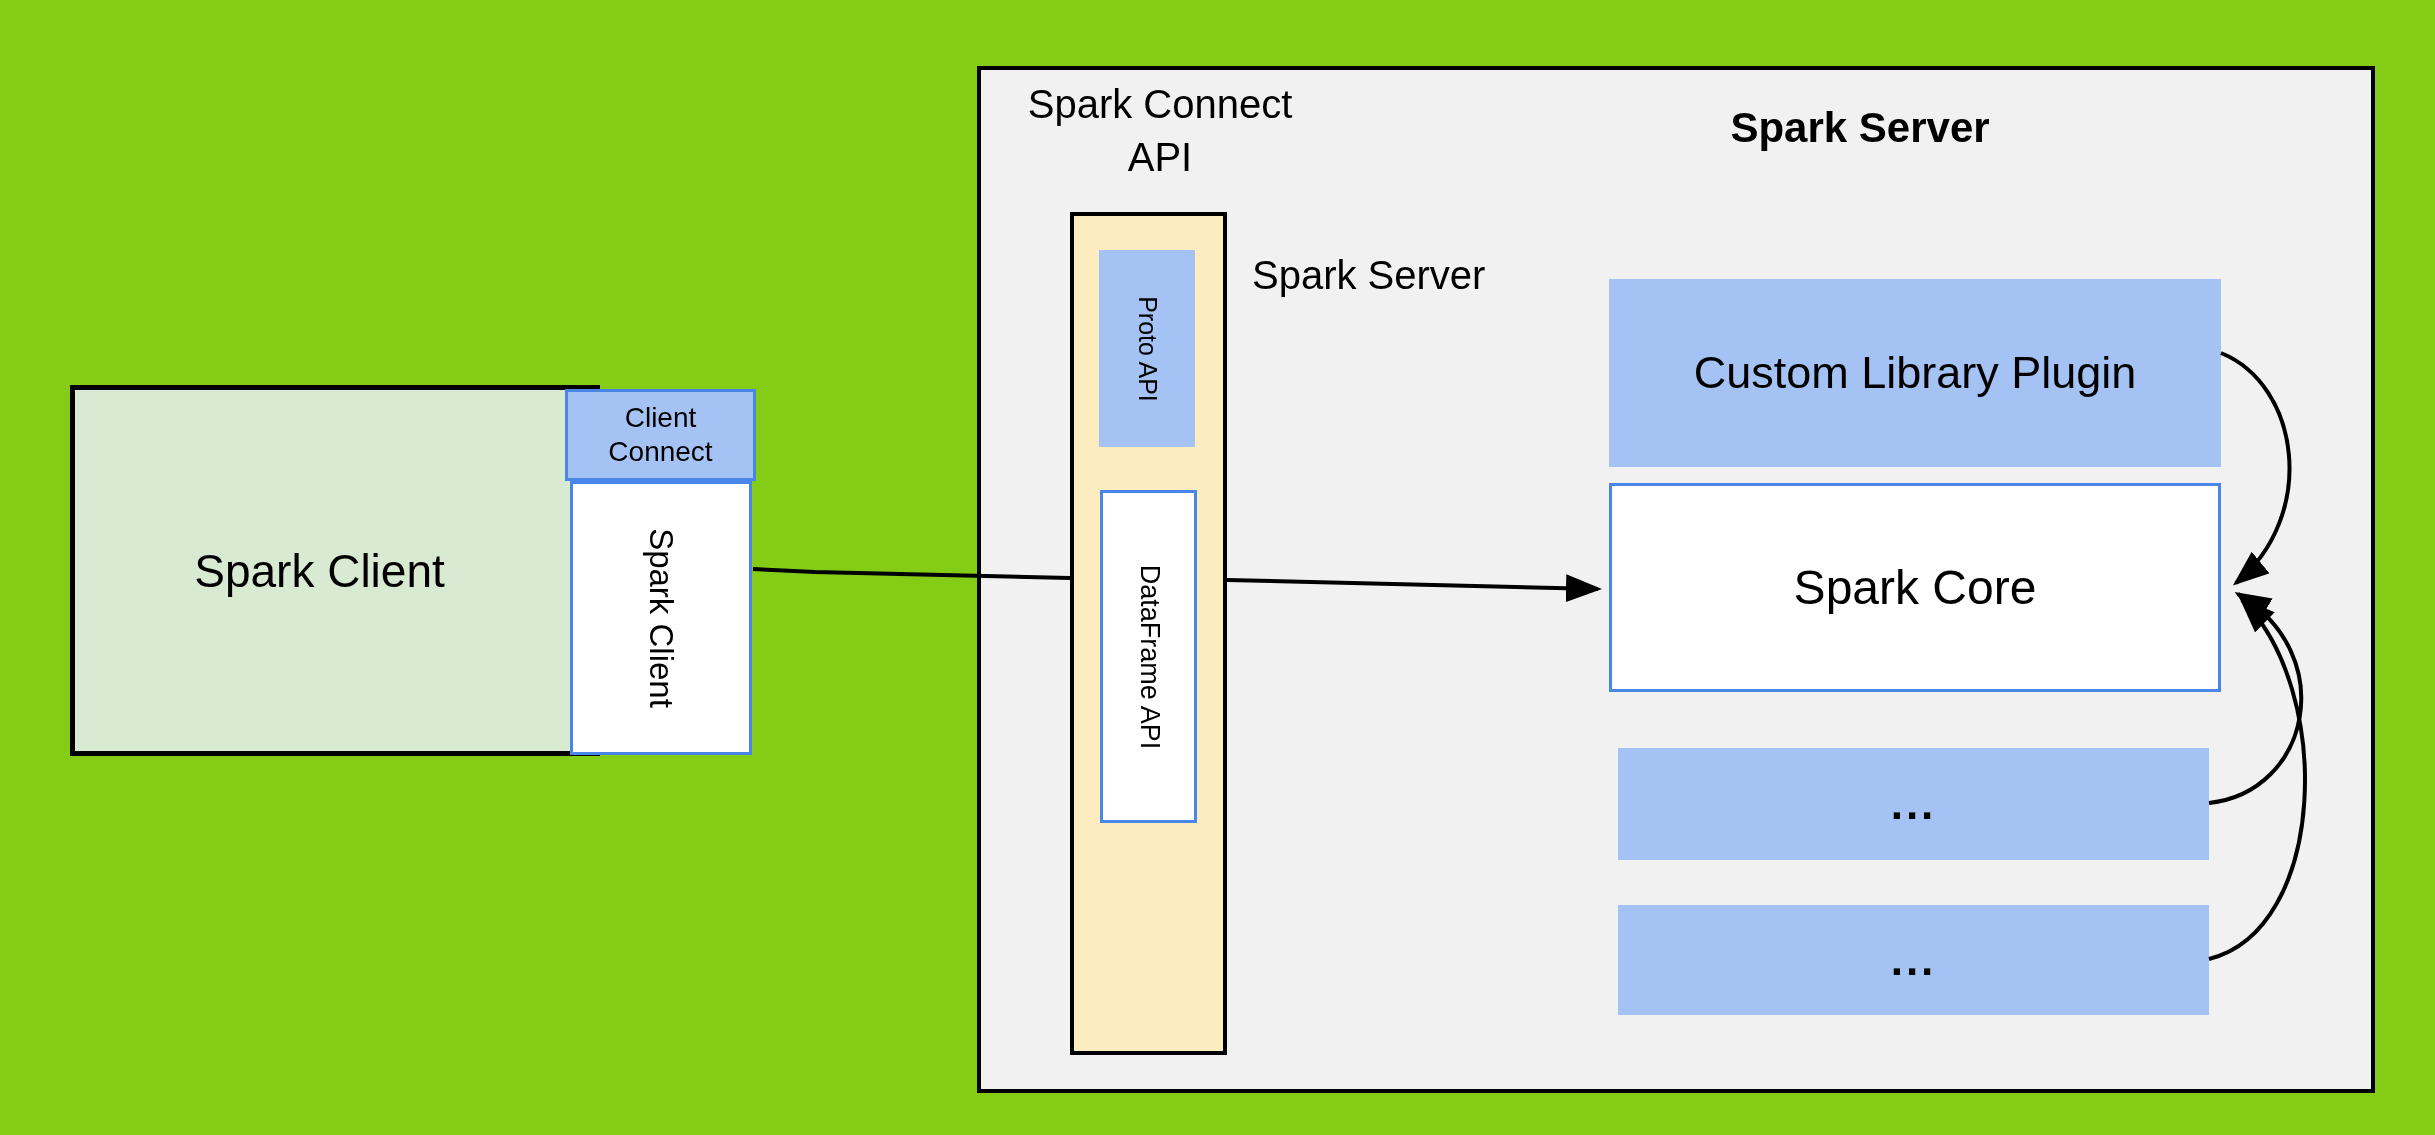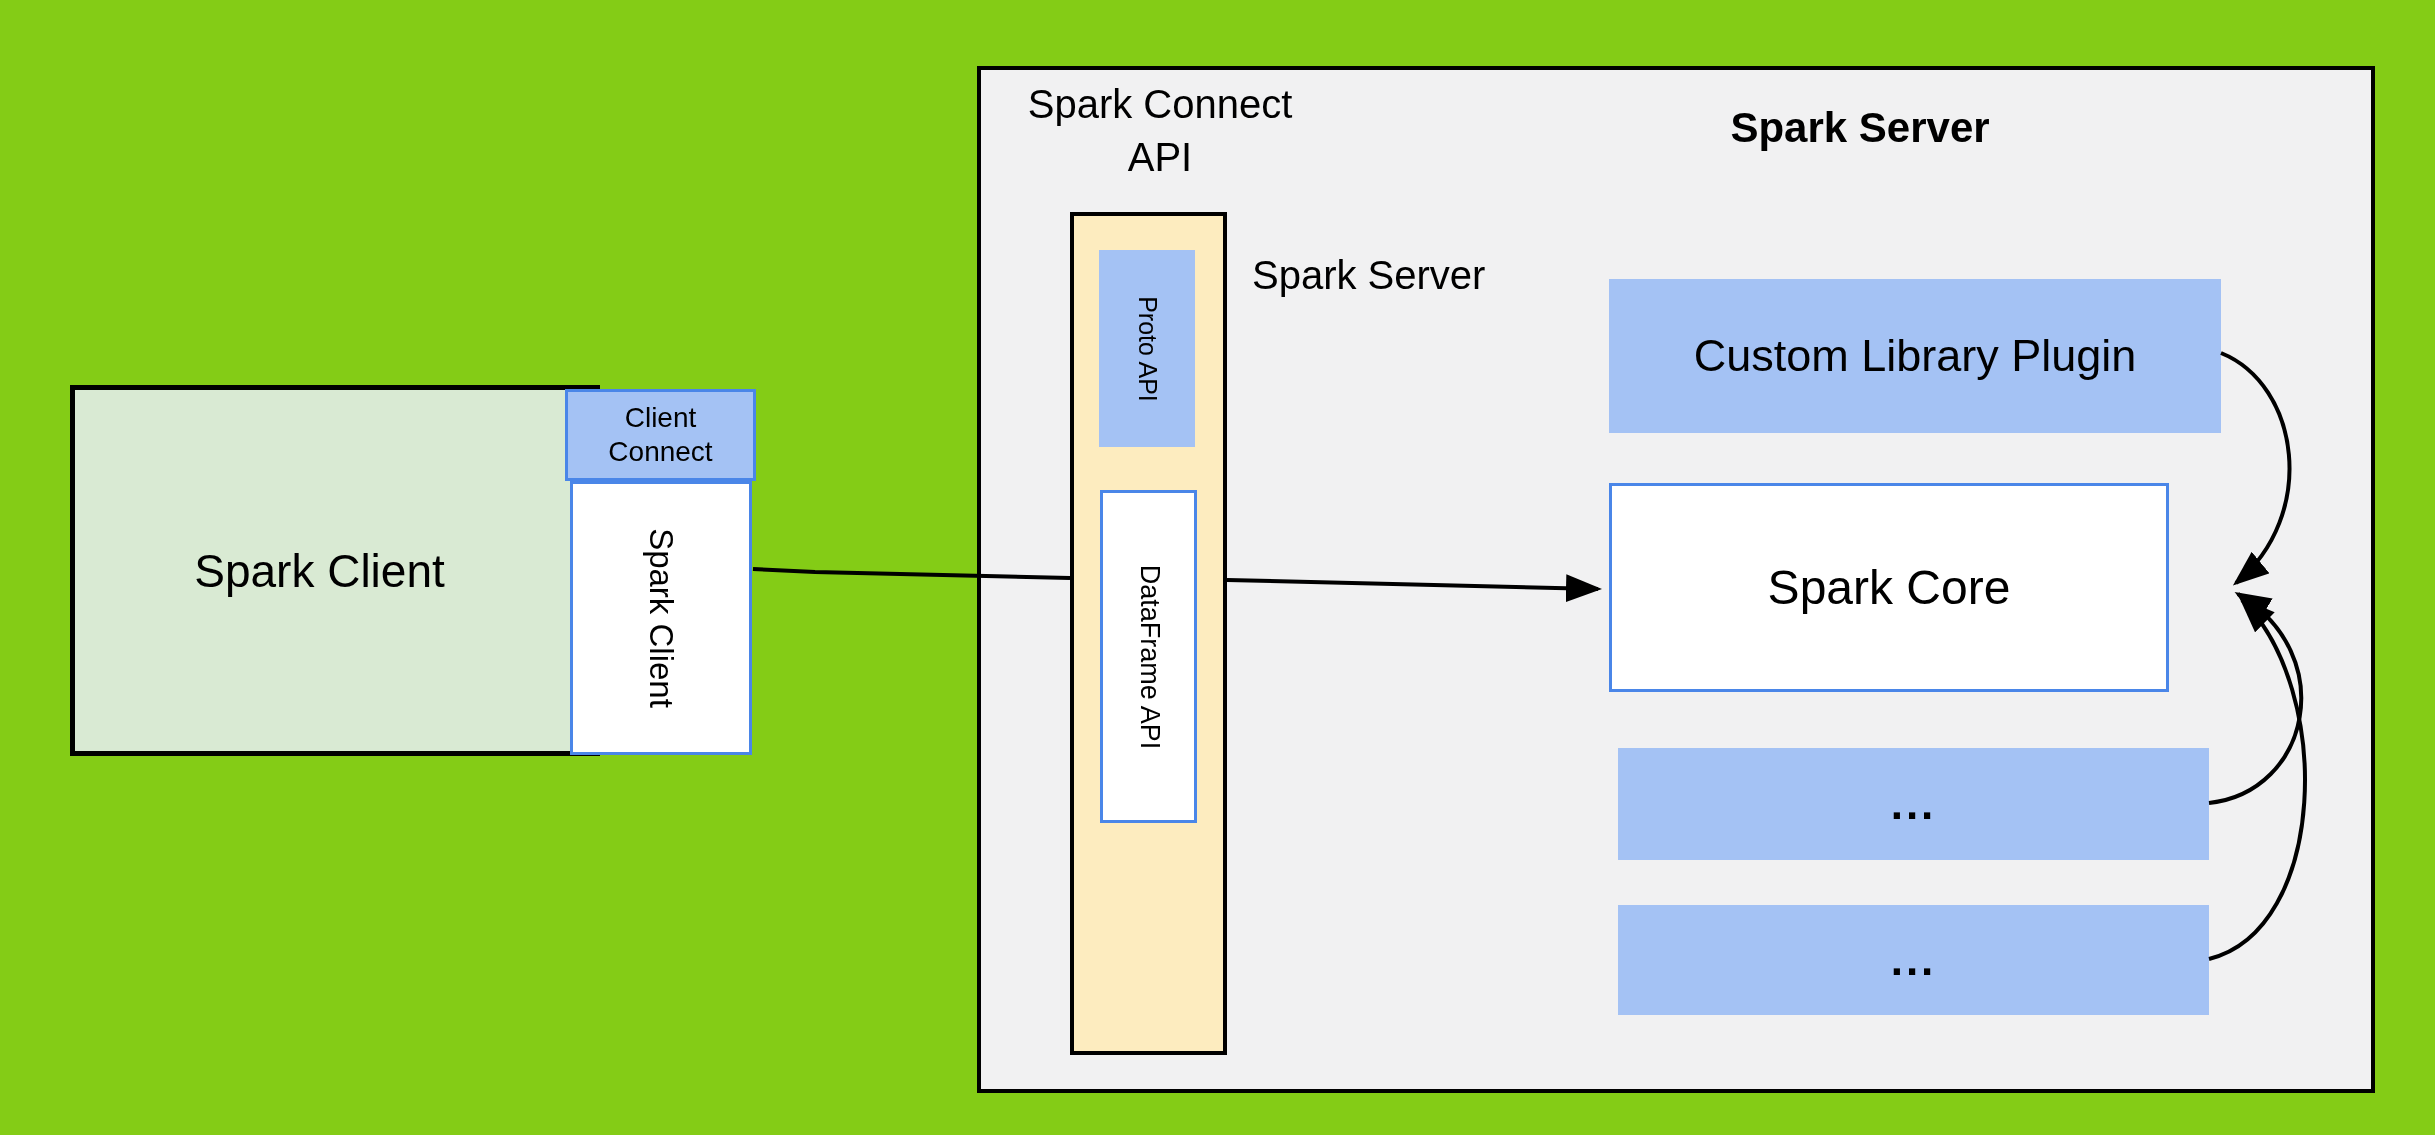--- a/index.html
+++ b/index.html
@@ -71,27 +71,27 @@
     left: 1252px; top: 248px; width: 330px;
     text-align: left; font-size: 40px; line-height: 55px;
   }
 
   
   .server-title {
     left: 1650px; top: 104px; width: 420px;
     text-align: center; font-size: 42px; font-weight: bold;
   }
   .plugin-box {
-    left: 1609px; top: 279px; width: 612px; height: 154px;
+    left: 1609px; top: 279px; width: 612px; height: 188px;
     background: var(--blue-fill, #a4c2f4);
     display: flex; align-items: center; justify-content: center;
     font-size: 45px;
   }
   .core-box {
-    left: 1609px; top: 483px; width: 560px; height: 209px;
+    left: 1609px; top: 483px; width: 612px; height: 209px;
     background: #fff;
     border: 3px solid var(--blue-border, #4a86e8);
     display: flex; align-items: center; justify-content: center;
     font-size: 48px;
   }
   .dots-box-1 {
     left: 1618px; top: 748px; width: 591px; height: 112px;
   }
   .dots-box-2 {
     left: 1618px; top: 905px; width: 591px; height: 110px;

